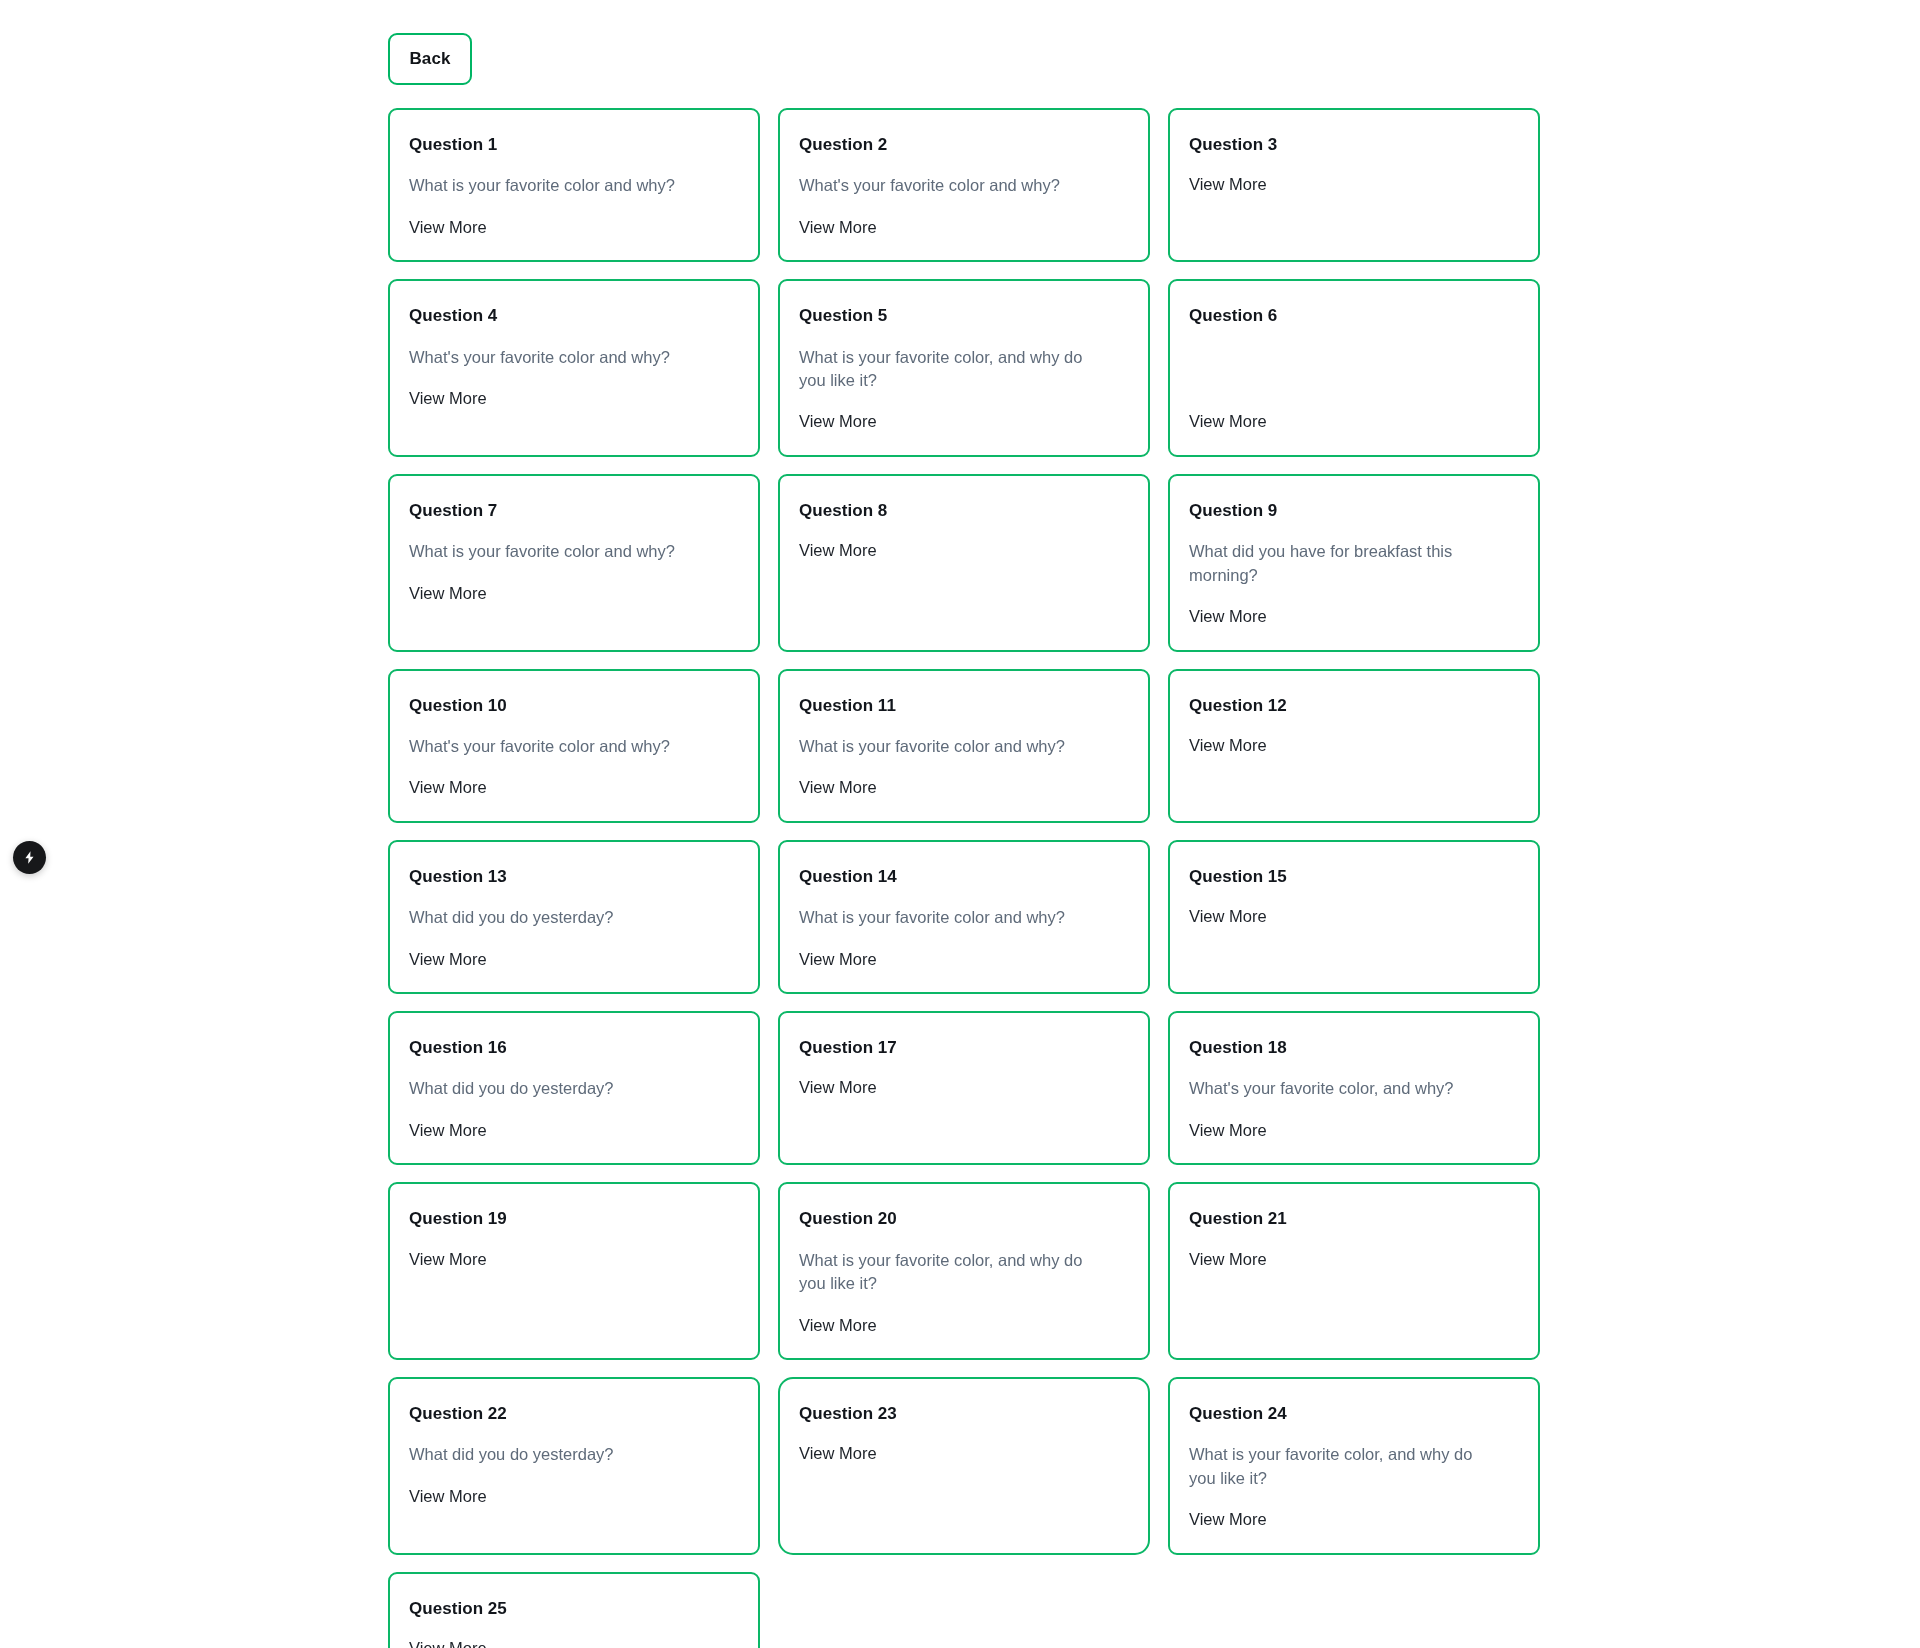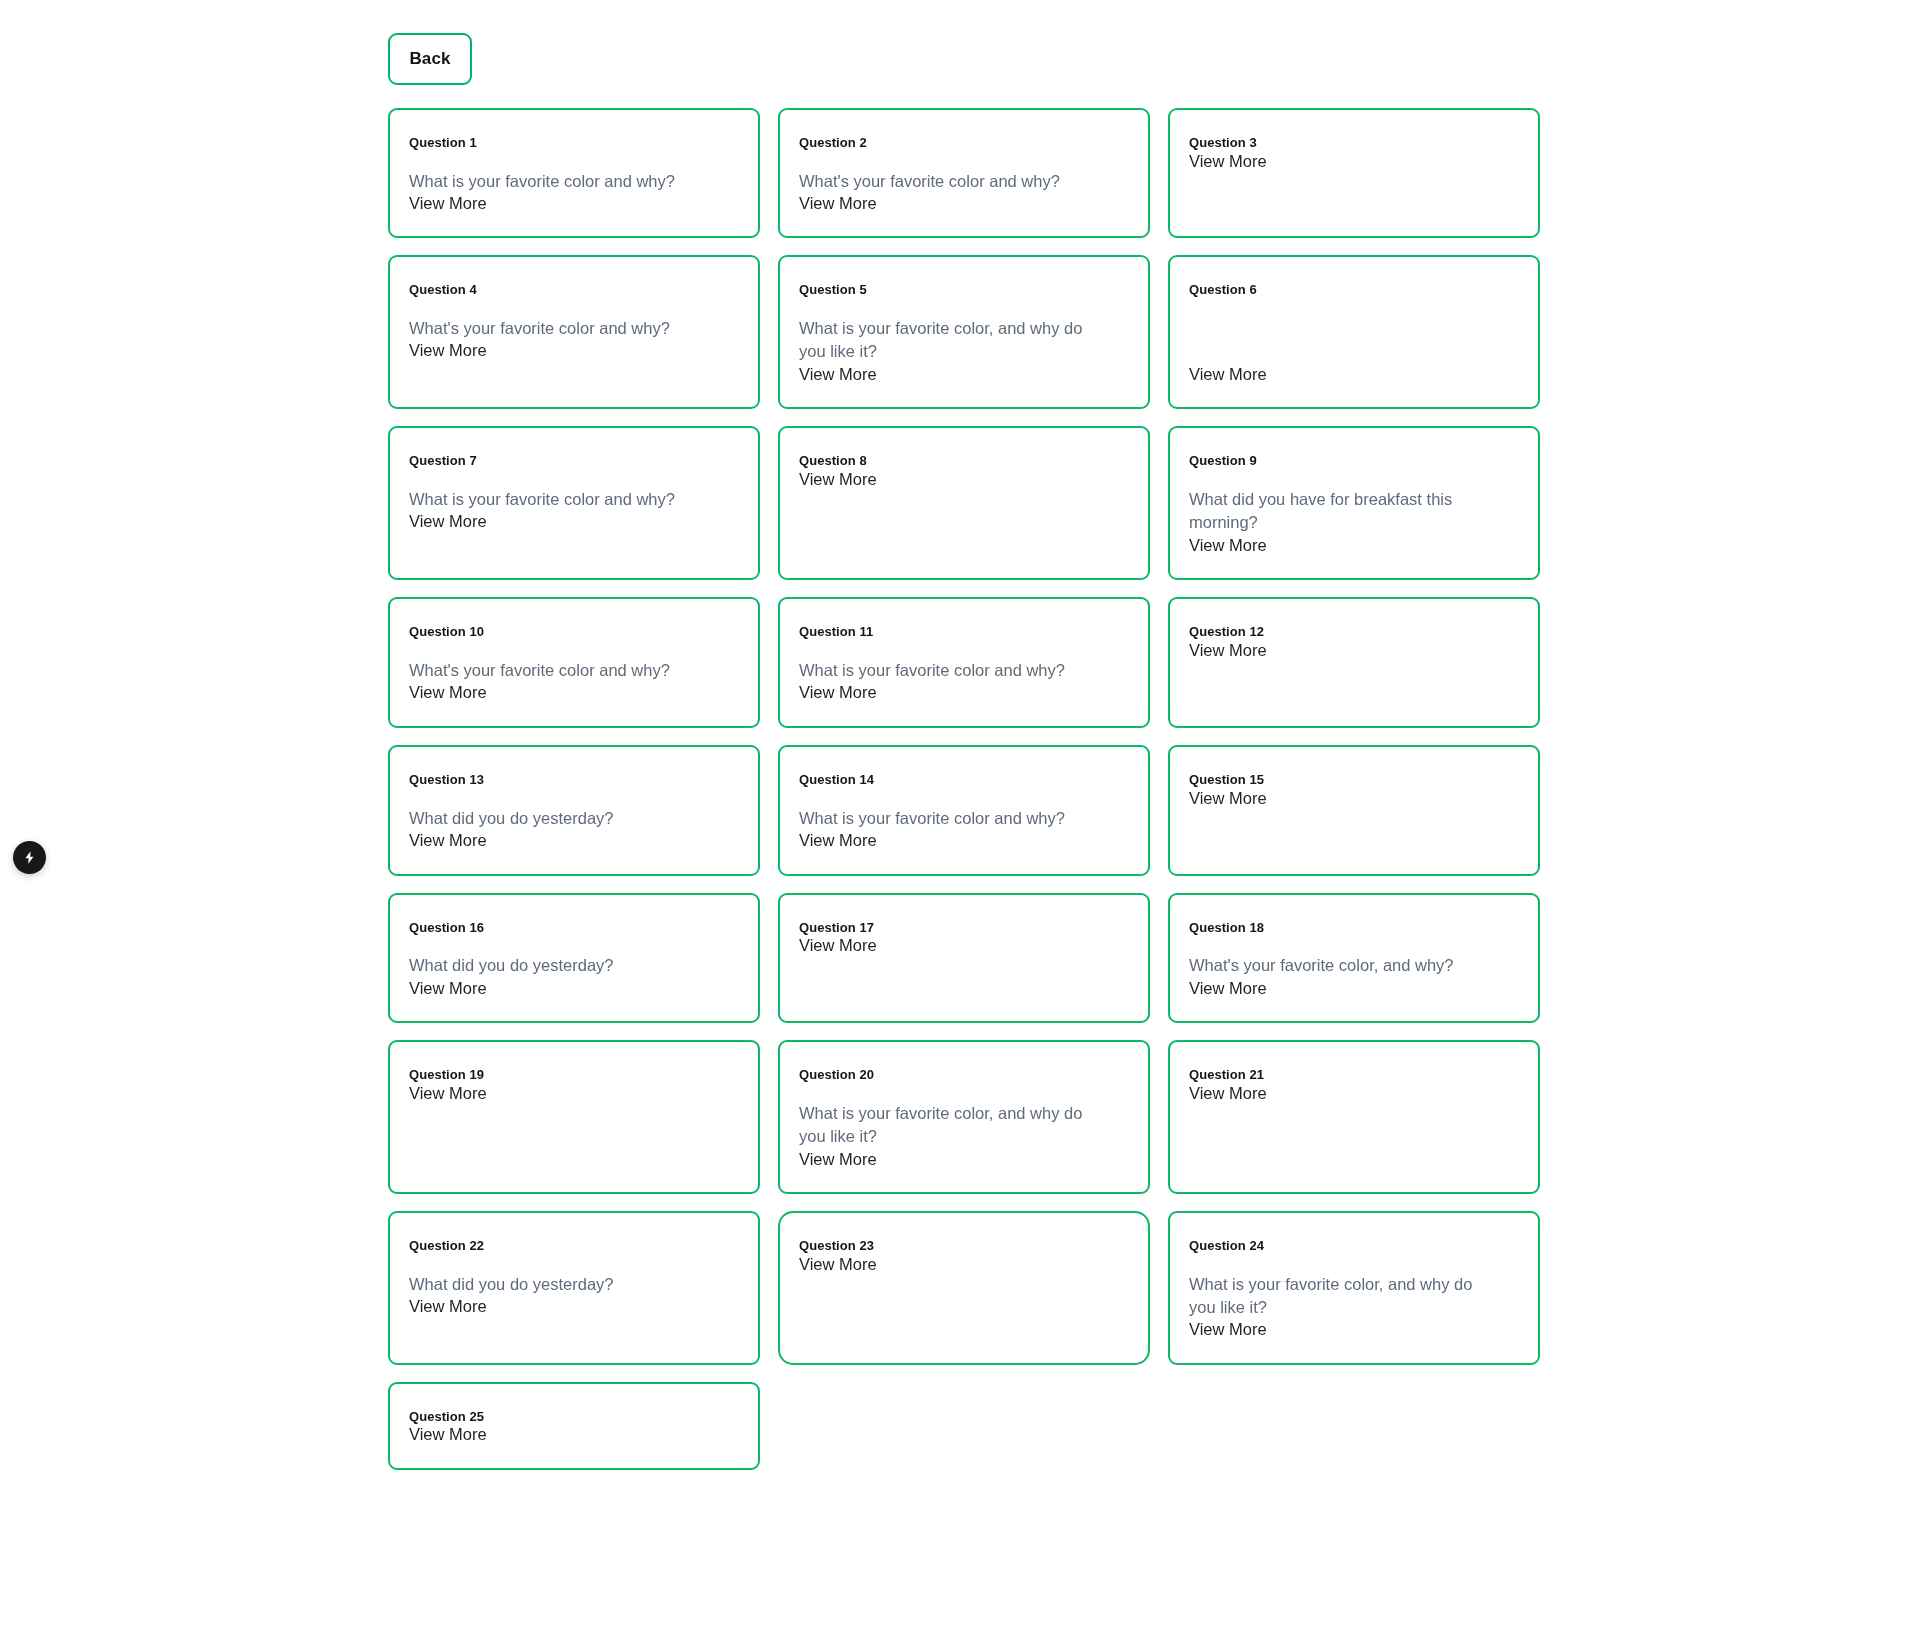--- a/index.html
+++ b/index.html
@@ -60,40 +60,41 @@
     background: #ffffff;
     border: 2px solid #0cb767;
     border-radius: 9px;
     padding: 25px 19px 22px 19px;
     display: flex;
     flex-direction: column;
     cursor: default;
   }
 
   .card-title {
-    font-size: 13px;
+    font-size: 17px;
     font-weight: bold;
     color: #12161c;
     line-height: 1.2;
     margin: 0 0 0 0;
     letter-spacing: .05px;
   }
 
   .card-question {
     font-size: 16.5px;
     color: #5f6b7a;
     line-height: 1.42;
     margin: 19px 0 0 0;
     max-width: 300px;
   }
 
   .card-link {
     font-size: 16.5px;
     color: #1d2229;
     line-height: 1.3;
+    margin-top: 19px;
     cursor: pointer;
     width: max-content;
   }
 
   
 
   
   .bolt-badge {
     position: absolute;
     left: 13px;

